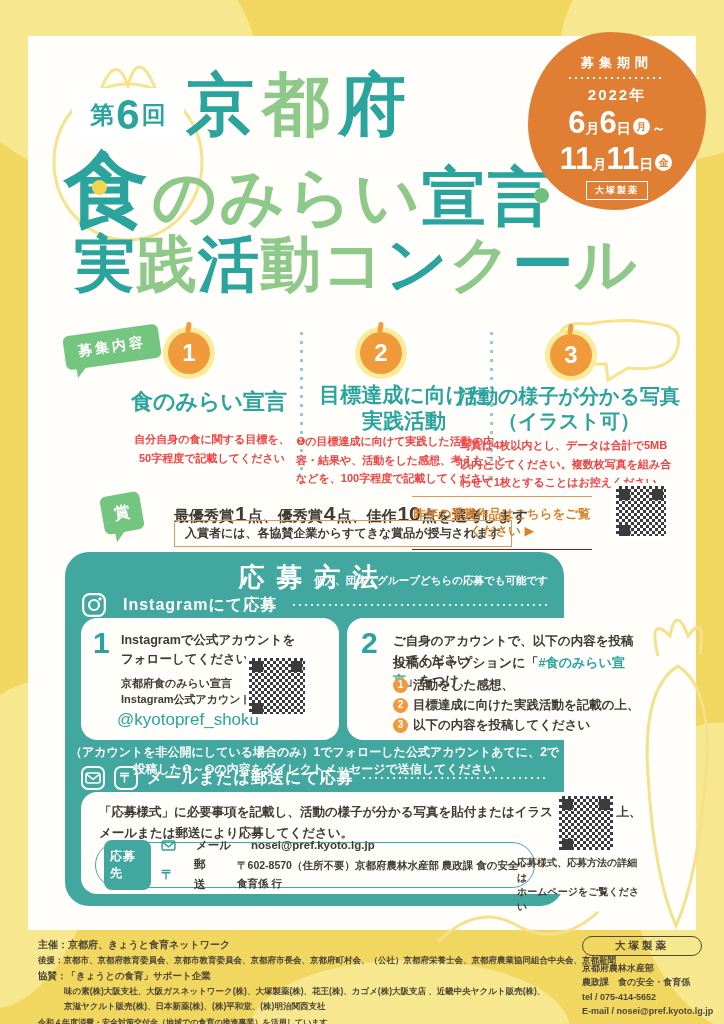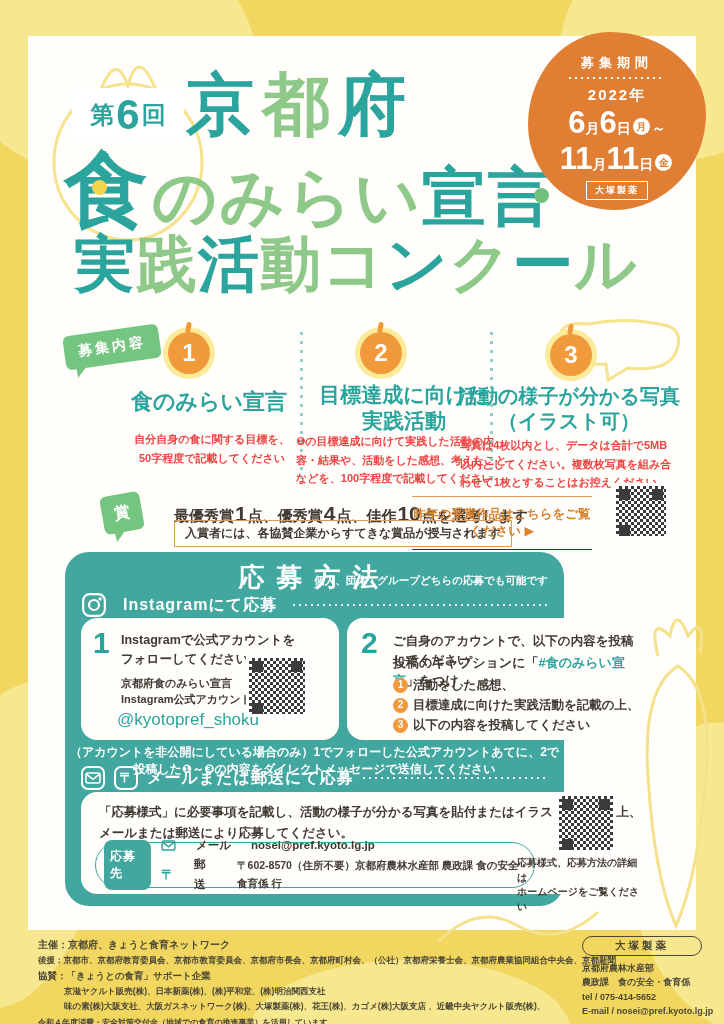--- a/index.html
+++ b/index.html
@@ -306,22 +306,22 @@
         <div class="qcap">応募様式、応募方法の詳細は
 ホームページをご覧ください</div>
       </div>
     </div>
   </div>
 
   <div class="footer">
     <div class="f-lg">主催：京都府、きょうと食育ネットワーク</div>
     <div class="f-sm">後援：京都市、京都府教育委員会、京都市教育委員会、京都府市長会、京都府町村会、（公社）京都府栄養士会、京都府農業協同組合中央会、京都新聞</div>
     <div class="f-lg" style="font-size:9.5px;">協賛：「きょうとの食育」サポート企業</div>
+    <div class="f-sm f-indent">味の素(株)大阪支社、大阪ガスネットワーク(株)、大塚製薬(株)、花王(株)、カゴメ(株)大阪支店 、近畿中央ヤクルト販売(株)、</div>
     <div class="f-sm f-indent">京滋ヤクルト販売(株)、日本新薬(株)、(株)平和堂、(株)明治関西支社</div>
-    <div class="f-sm f-indent">味の素(株)大阪支社、大阪ガスネットワーク(株)、大塚製薬(株)、花王(株)、カゴメ(株)大阪支店 、近畿中央ヤクルト販売(株)、</div>
     <div class="f-xs">令和４年度消費・安全対策交付金（地域での食育の推進事業）を活用しています</div>
   </div>
 
   <div class="contact">
     <div class="contact-label">大塚製薬</div>
     <div class="cline">京都府農林水産部</div>
     <div class="cline">農政課　食の安全・食育係</div>
     <div class="cline">tel / 075-414-5652</div>
     <div class="cline">E-mail / nosei@pref.kyoto.lg.jp</div>
   </div>

